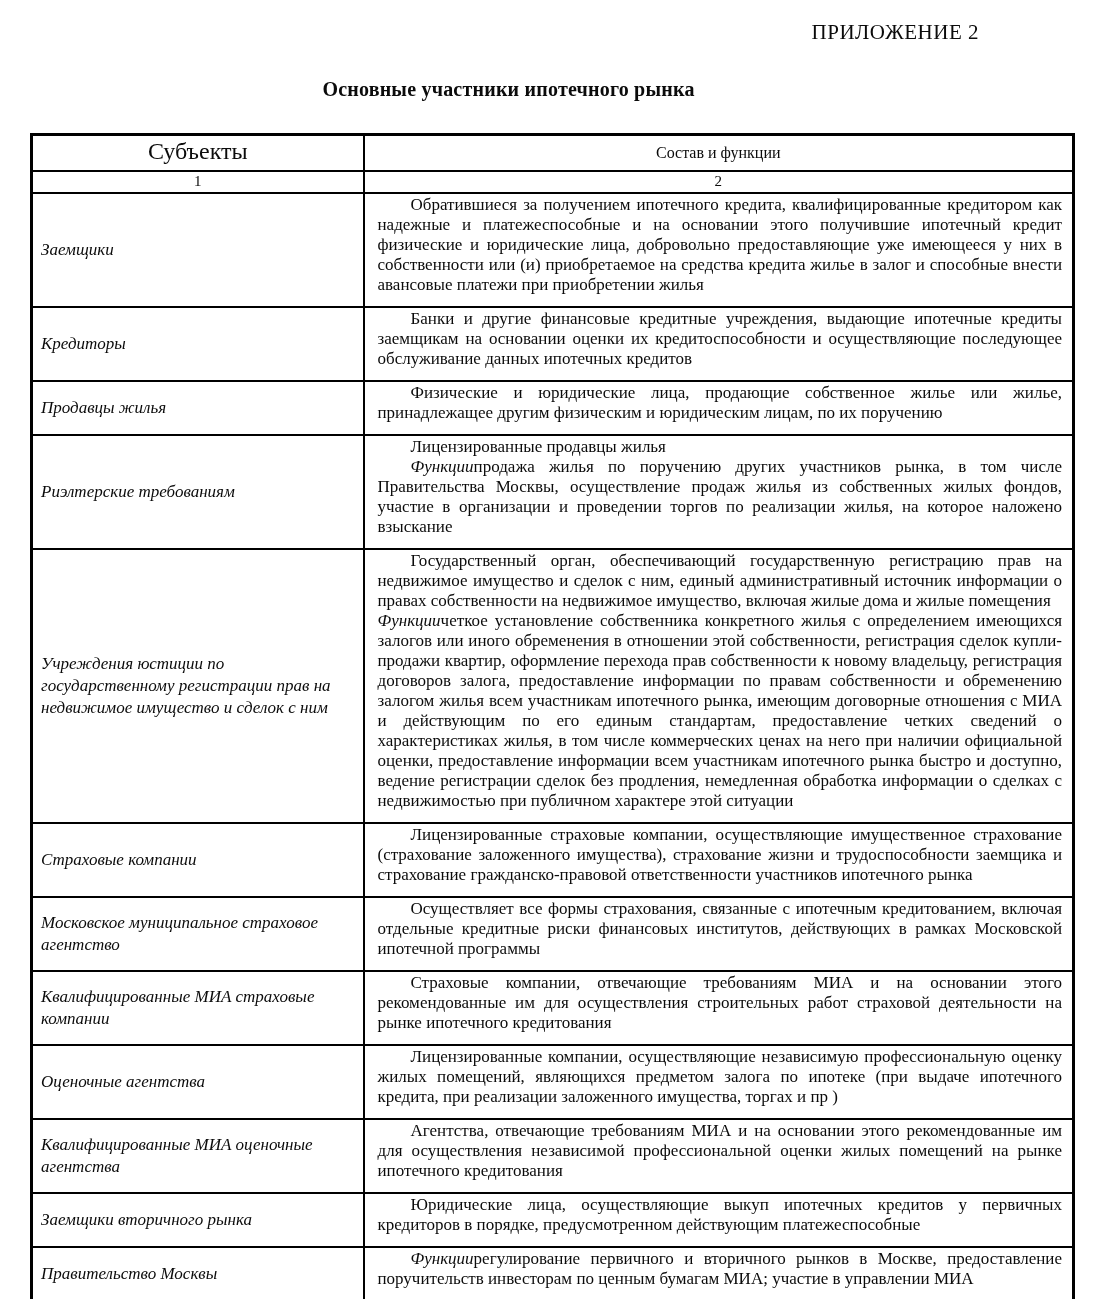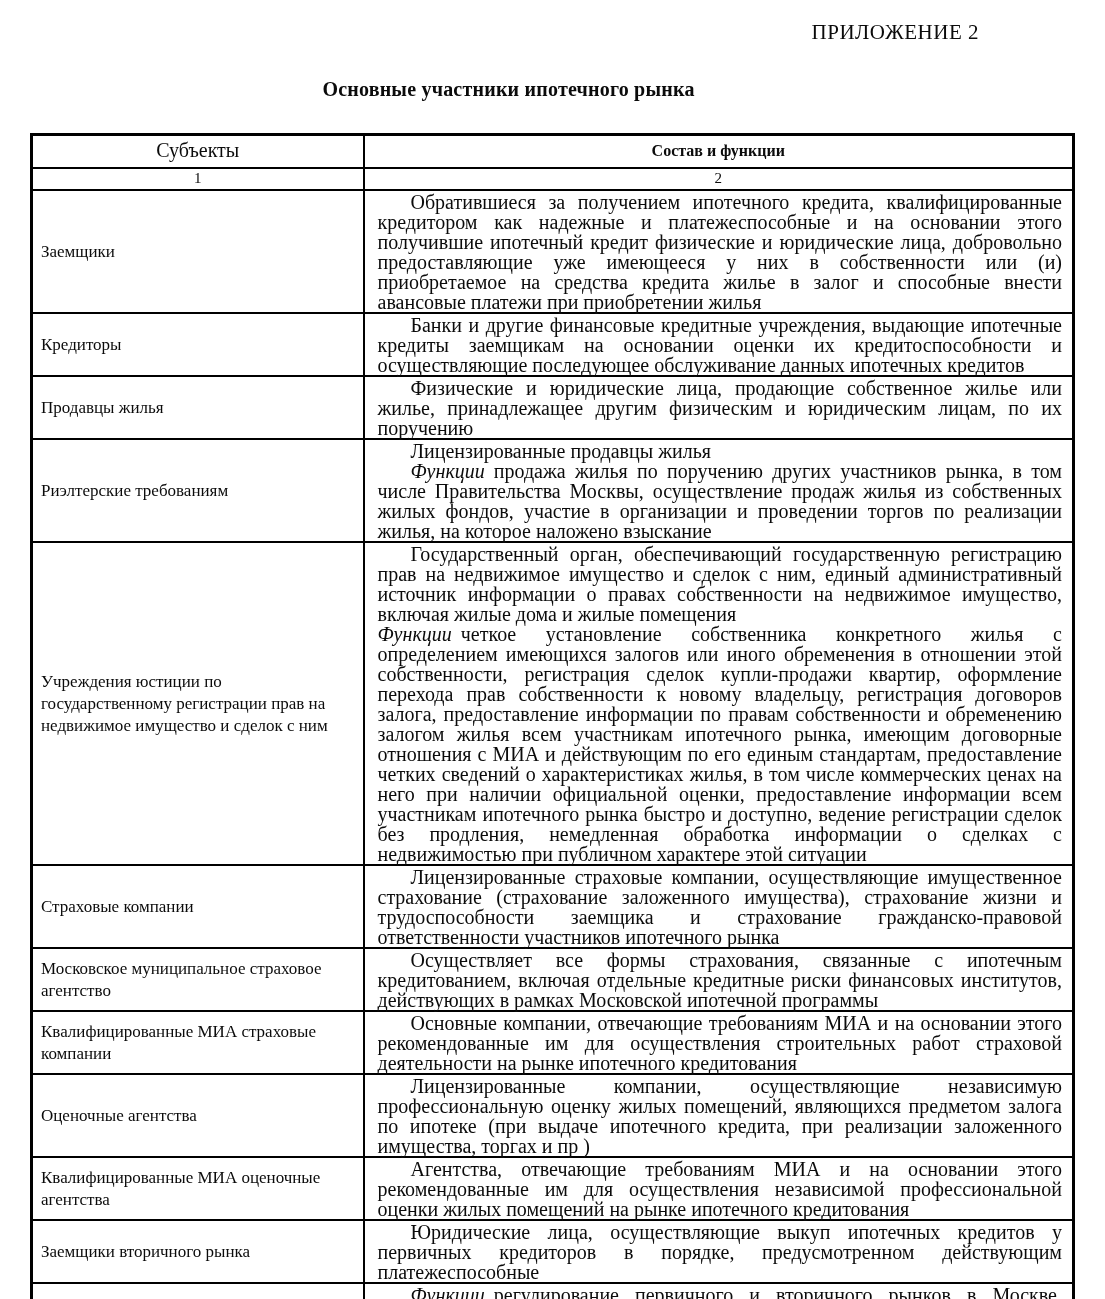--- a/index.html
+++ b/index.html
@@ -42,55 +42,55 @@
     margin-top: 32px;
     border: 3px solid #000;
   }
   col.c1 { width: 332px; }
   th, td {
     border: 2px solid #000;
     box-sizing: border-box;
   }
   th.subjects-header {
     font-weight: normal;
-    font-size: 20px;
+    font-size: 24px;
     text-align: center;
     padding: 2px 0 5px 0;
   }
   th.composition-header {
-    font-weight: bold;
+    font-weight: normal;
     font-size: 16px;
     text-align: center;
     padding: 6px 0 7px 0;
   }
   tr.num-row td {
     text-align: center;
     font-size: 15px;
     line-height: 18px;
     padding: 0 0 2px 0;
   }
   td.subject-cell {
     vertical-align: middle;
     text-align: left;
     font-size: 17px;
     line-height: 22px;
     padding: 4px 6px 4px 8px;
+    font-style: italic;
   }
   td.desc-cell {
     vertical-align: top;
     text-align: justify;
-    font-size: 20px;
+    font-size: 17px;
     line-height: 20px;
-    padding: 1px 10px 0 13px;
+    padding: 1px 10px 11px 13px;
   }
   .para { margin: 0; }
   .para.indent { text-indent: 33px; }
   em.func-lead {
     font-style: italic;
-    margin-right: 9px;
   }
 </style>
 </head>
 <body>
 
 <div class="page">
 
   <div class="appendix">ПРИЛОЖЕНИЕ 2</div>
 
   <h1 class="doc-title">Основные участники ипотечного рынка</h1>
@@ -151,21 +151,21 @@
         </tr>
         <tr>
           <td class="subject-cell">Московское муниципальное страховое агентство</td>
           <td class="desc-cell">
             <div class="para indent">Осуществляет все формы страхования, связанные с ипотечным кредитованием, включая отдельные кредитные риски финансовых институтов, действующих в рамках Московской ипотечной программы</div>
           </td>
         </tr>
         <tr>
           <td class="subject-cell">Квалифицированные МИА страховые компании</td>
           <td class="desc-cell">
-            <div class="para indent">Основные компании, отвечающие требованиям МИА и на основании этого рекомендованные им для осуществления строительных работ страховой деятельности на рынке ипотечного кредитования</div>
+            <div class="para indent">Страховые компании, отвечающие требованиям МИА и на основании этого рекомендованные им для осуществления строительных работ страховой деятельности на рынке ипотечного кредитования</div>
           </td>
         </tr>
         <tr>
           <td class="subject-cell">Оценочные агентства</td>
           <td class="desc-cell">
             <div class="para indent">Лицензированные компании, осуществляющие независимую профессиональную оценку жилых помещений, являющихся предметом залога по ипотеке (при выдаче ипотечного кредита, при реализации заложенного имущества, торгах и пр )</div>
           </td>
         </tr>
         <tr>
           <td class="subject-cell">Квалифицированные МИА оценочные агентства</td>

